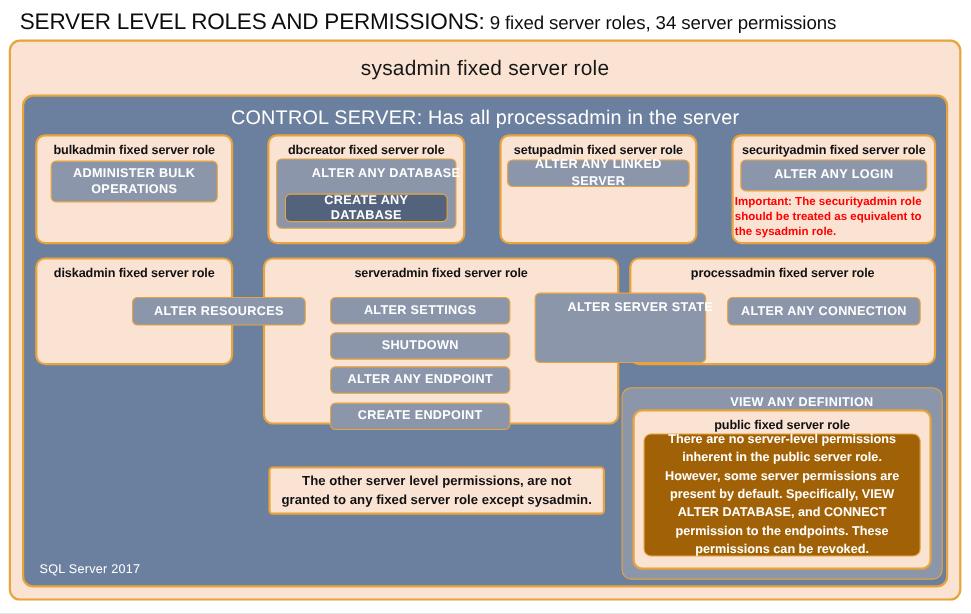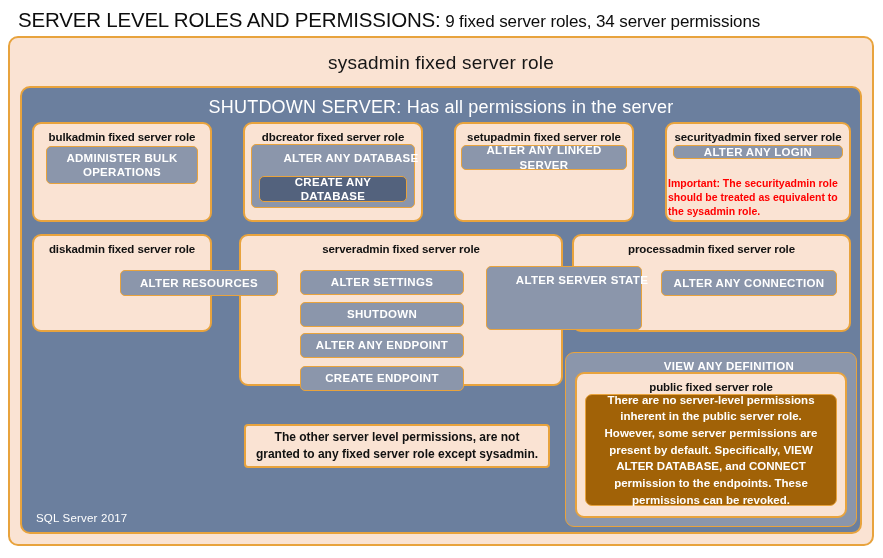--- a/index.html
+++ b/index.html
@@ -96,21 +96,21 @@
 
   <div id="page-title">
     <span class="t-strong">SERVER LEVEL ROLES AND PERMISSIONS:</span><span class="t-rest"> 9 fixed server roles, 34 server permissions</span>
   </div>
 
   <div class="sysadmin-box">
     <div class="sysadmin-label">sysadmin  fixed  server  role</div>
   </div>
 
   <div class="control-box">
-    <div class="control-label">SHUTDOWN SERVER: Has all permissions in the server</div>
+    <div class="control-label">CONTROL SERVER: Has all processadmin in the server</div>
   </div>
 
   <div class="role z1" style="left:32px;top:122px;width:180px;height:100px;">
     <div class="role-title">bulkadmin  fixed server role</div>
   </div>
   <div class="perm z2" style="left:46px;top:146px;width:152px;height:38px;">ADMINISTER  BULK OPERATIONS</div>
 
   <div class="role z1" style="left:243px;top:122px;width:180px;height:100px;">
     <div class="role-title">dbcreator fixed server role</div>
   </div>
@@ -120,21 +120,21 @@
   <div class="perm dark z3" style="left:259px;top:176px;width:148px;height:26px;">CREATE  ANY DATABASE</div>
 
   <div class="role z1" style="left:454px;top:122px;width:180px;height:100px;">
     <div class="role-title">setupadmin fixed server role</div>
   </div>
   <div class="perm z2" style="left:461px;top:145px;width:166px;height:25px;">ALTER ANY LINKED SERVER</div>
 
   <div class="role z1" style="left:665px;top:122px;width:186px;height:100px;">
     <div class="role-title">securityadmin  fixed server role</div>
   </div>
-  <div class="perm z2" style="left:673px;top:145px;width:170px;height:14px;">ALTER ANY LOGIN</div>
+  <div class="perm z2" style="left:673px;top:145px;width:170px;height:29px;">ALTER ANY LOGIN</div>
   <div class="note-red z2" style="left:668px;top:176px;width:180px;">Important:  The securityadmin role should  be treated as equivalent to the sysadmin role.</div>
 
   <div class="role z1" style="left:32px;top:234px;width:180px;height:98px;">
     <div class="role-title">diskadmin  fixed server role</div>
   </div>
 
   <div class="role z1" style="left:239px;top:234px;width:324px;height:152px;">
     <div class="role-title">serveradmin fixed server role</div>
   </div>
 

